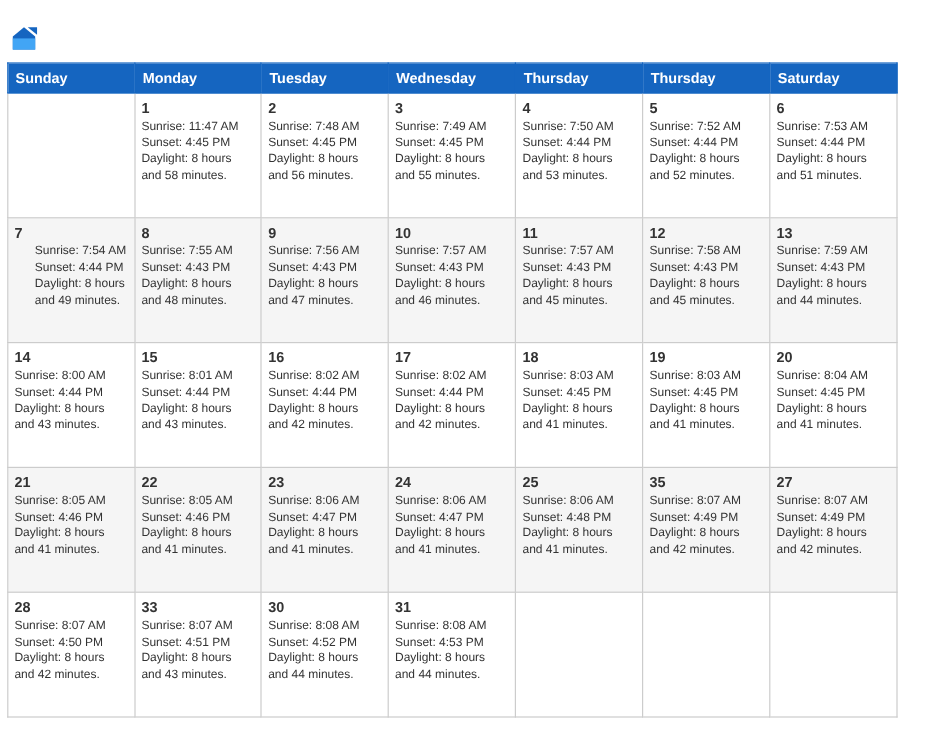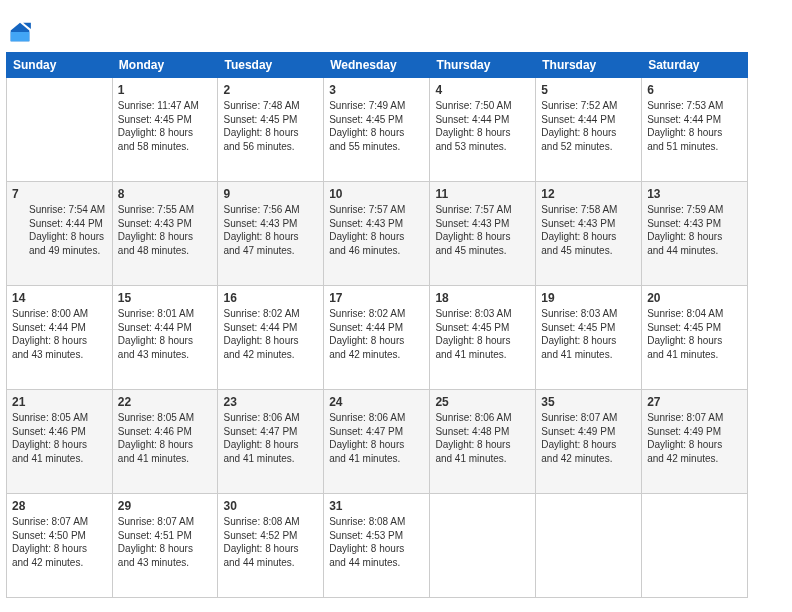--- a/index.html
+++ b/index.html
@@ -334,21 +334,21 @@
         </tr>
         <tr class="row-white">
           <td>
             <span class="day-num">28</span>
             <div class="day-info" style="white-space: pre-line;">Sunrise: 8:07 AM
 Sunset: 4:50 PM
 Daylight: 8 hours
 and 42 minutes.</div>
           </td>
           <td>
-            <span class="day-num">29</span>
+            <span class="day-num">33</span>
             <div class="day-info" style="white-space: pre-line;">Sunrise: 8:07 AM
 Sunset: 4:51 PM
 Daylight: 8 hours
 and 43 minutes.</div>
           </td>
           <td>
             <span class="day-num">30</span>
             <div class="day-info" style="white-space: pre-line;">Sunrise: 8:08 AM
 Sunset: 4:52 PM
 Daylight: 8 hours

